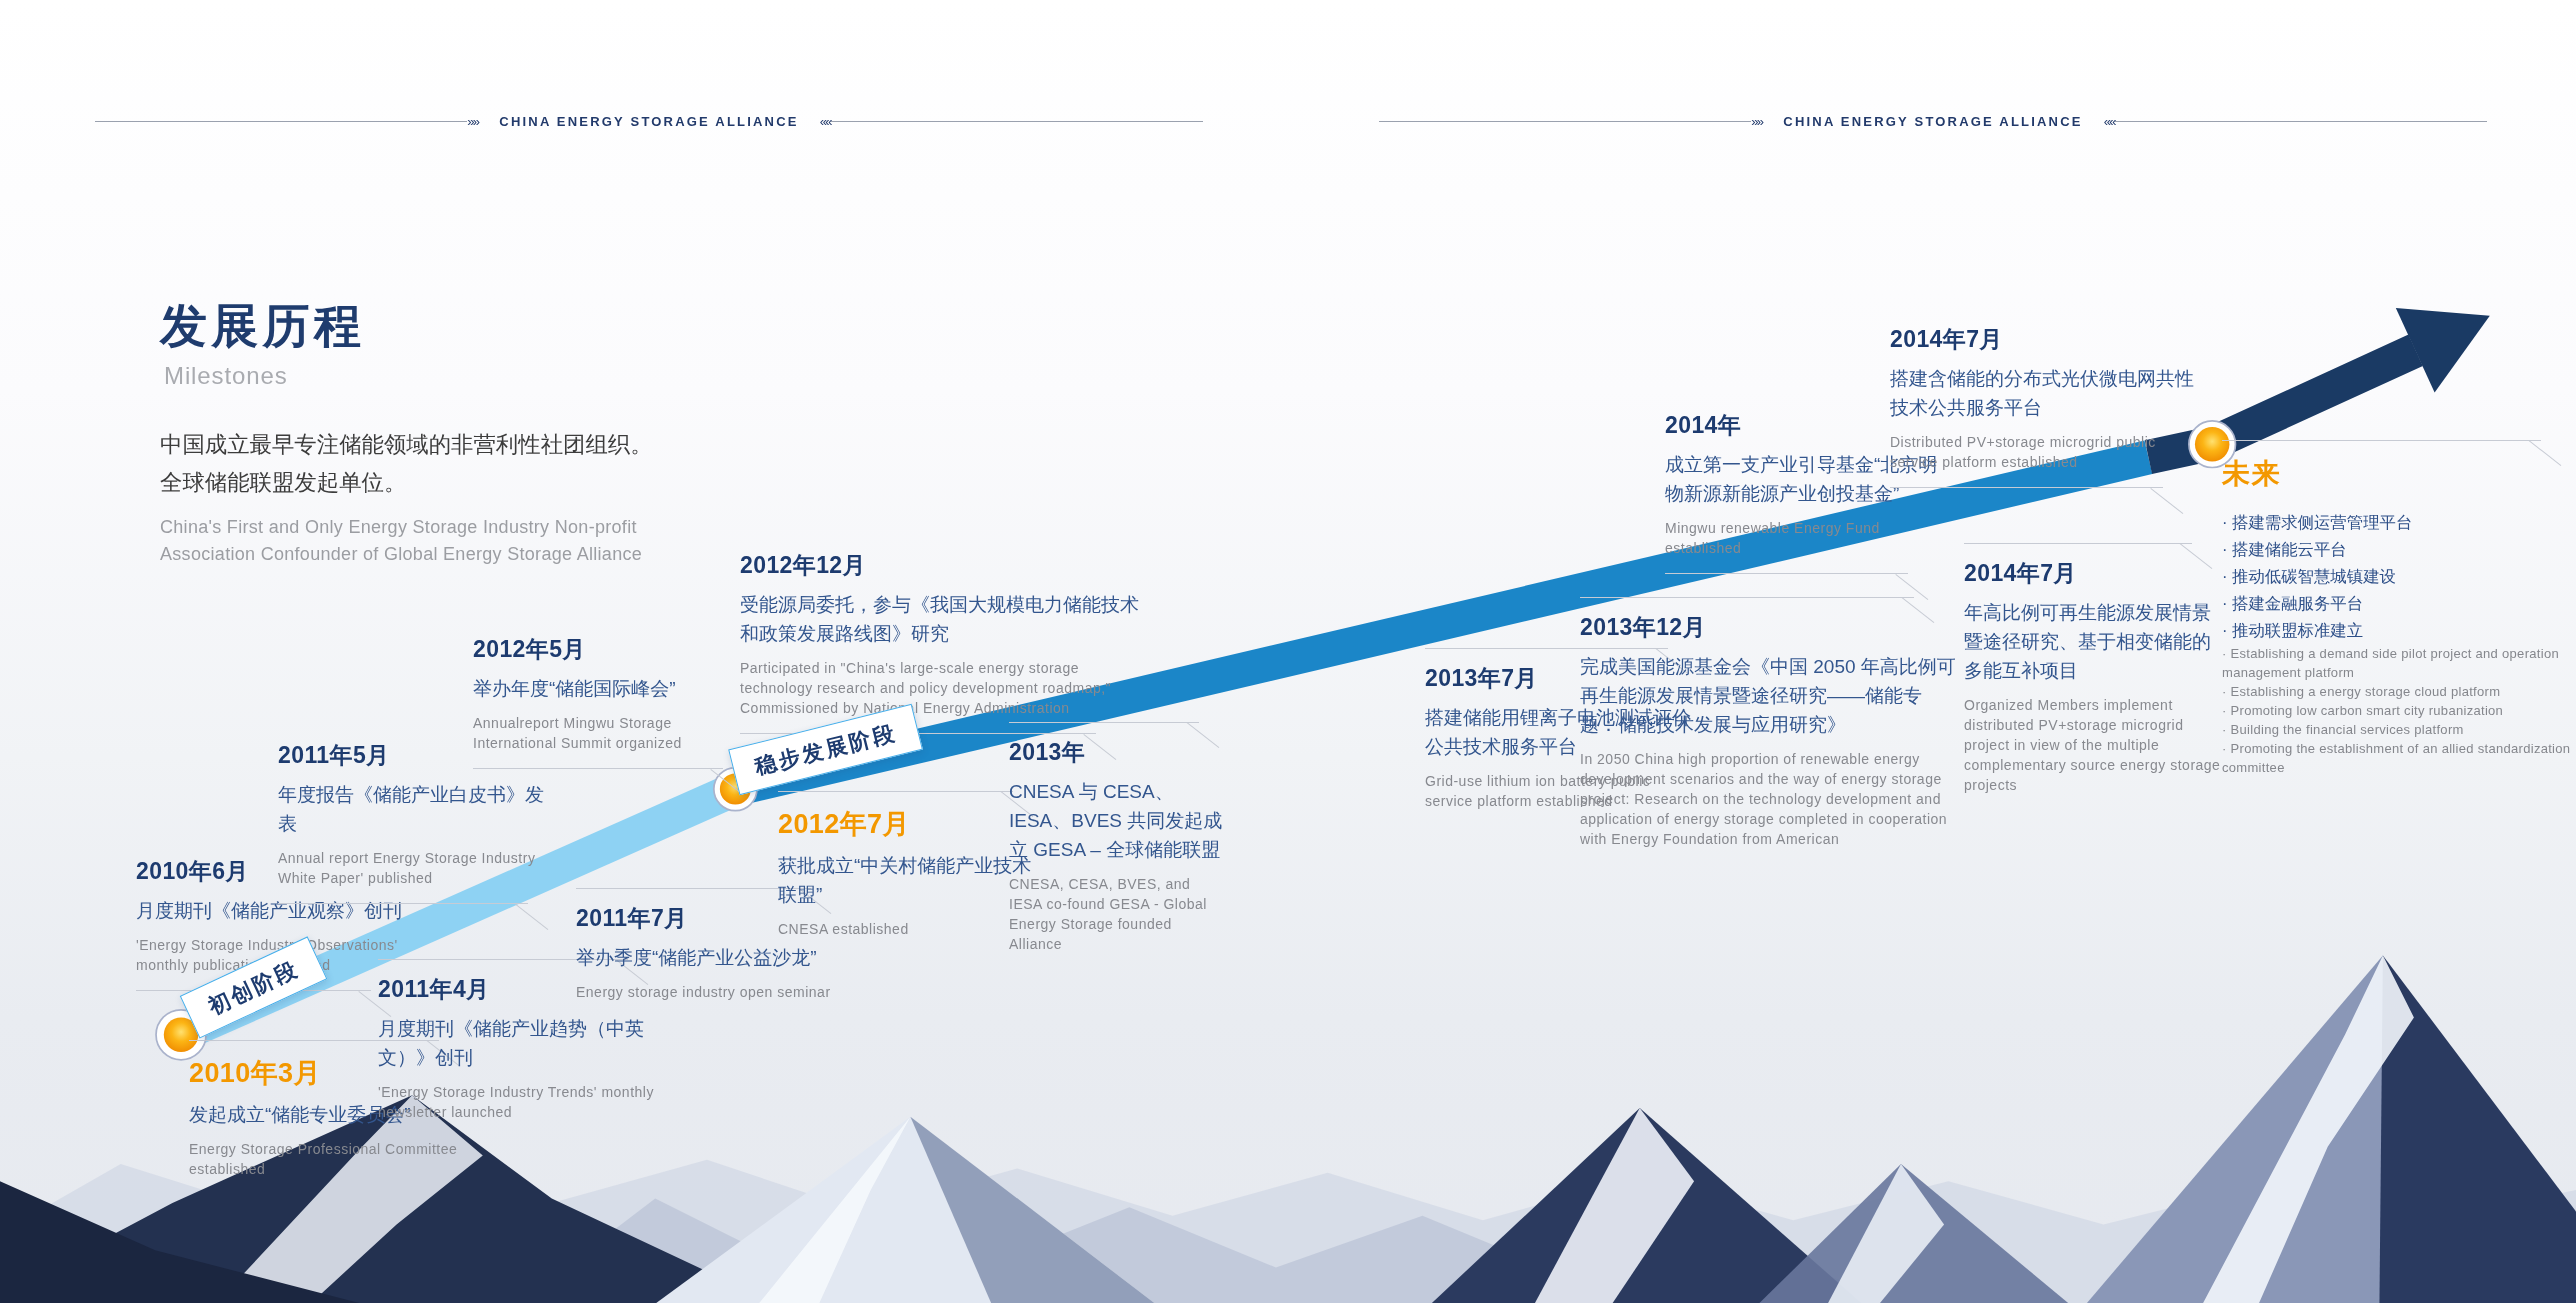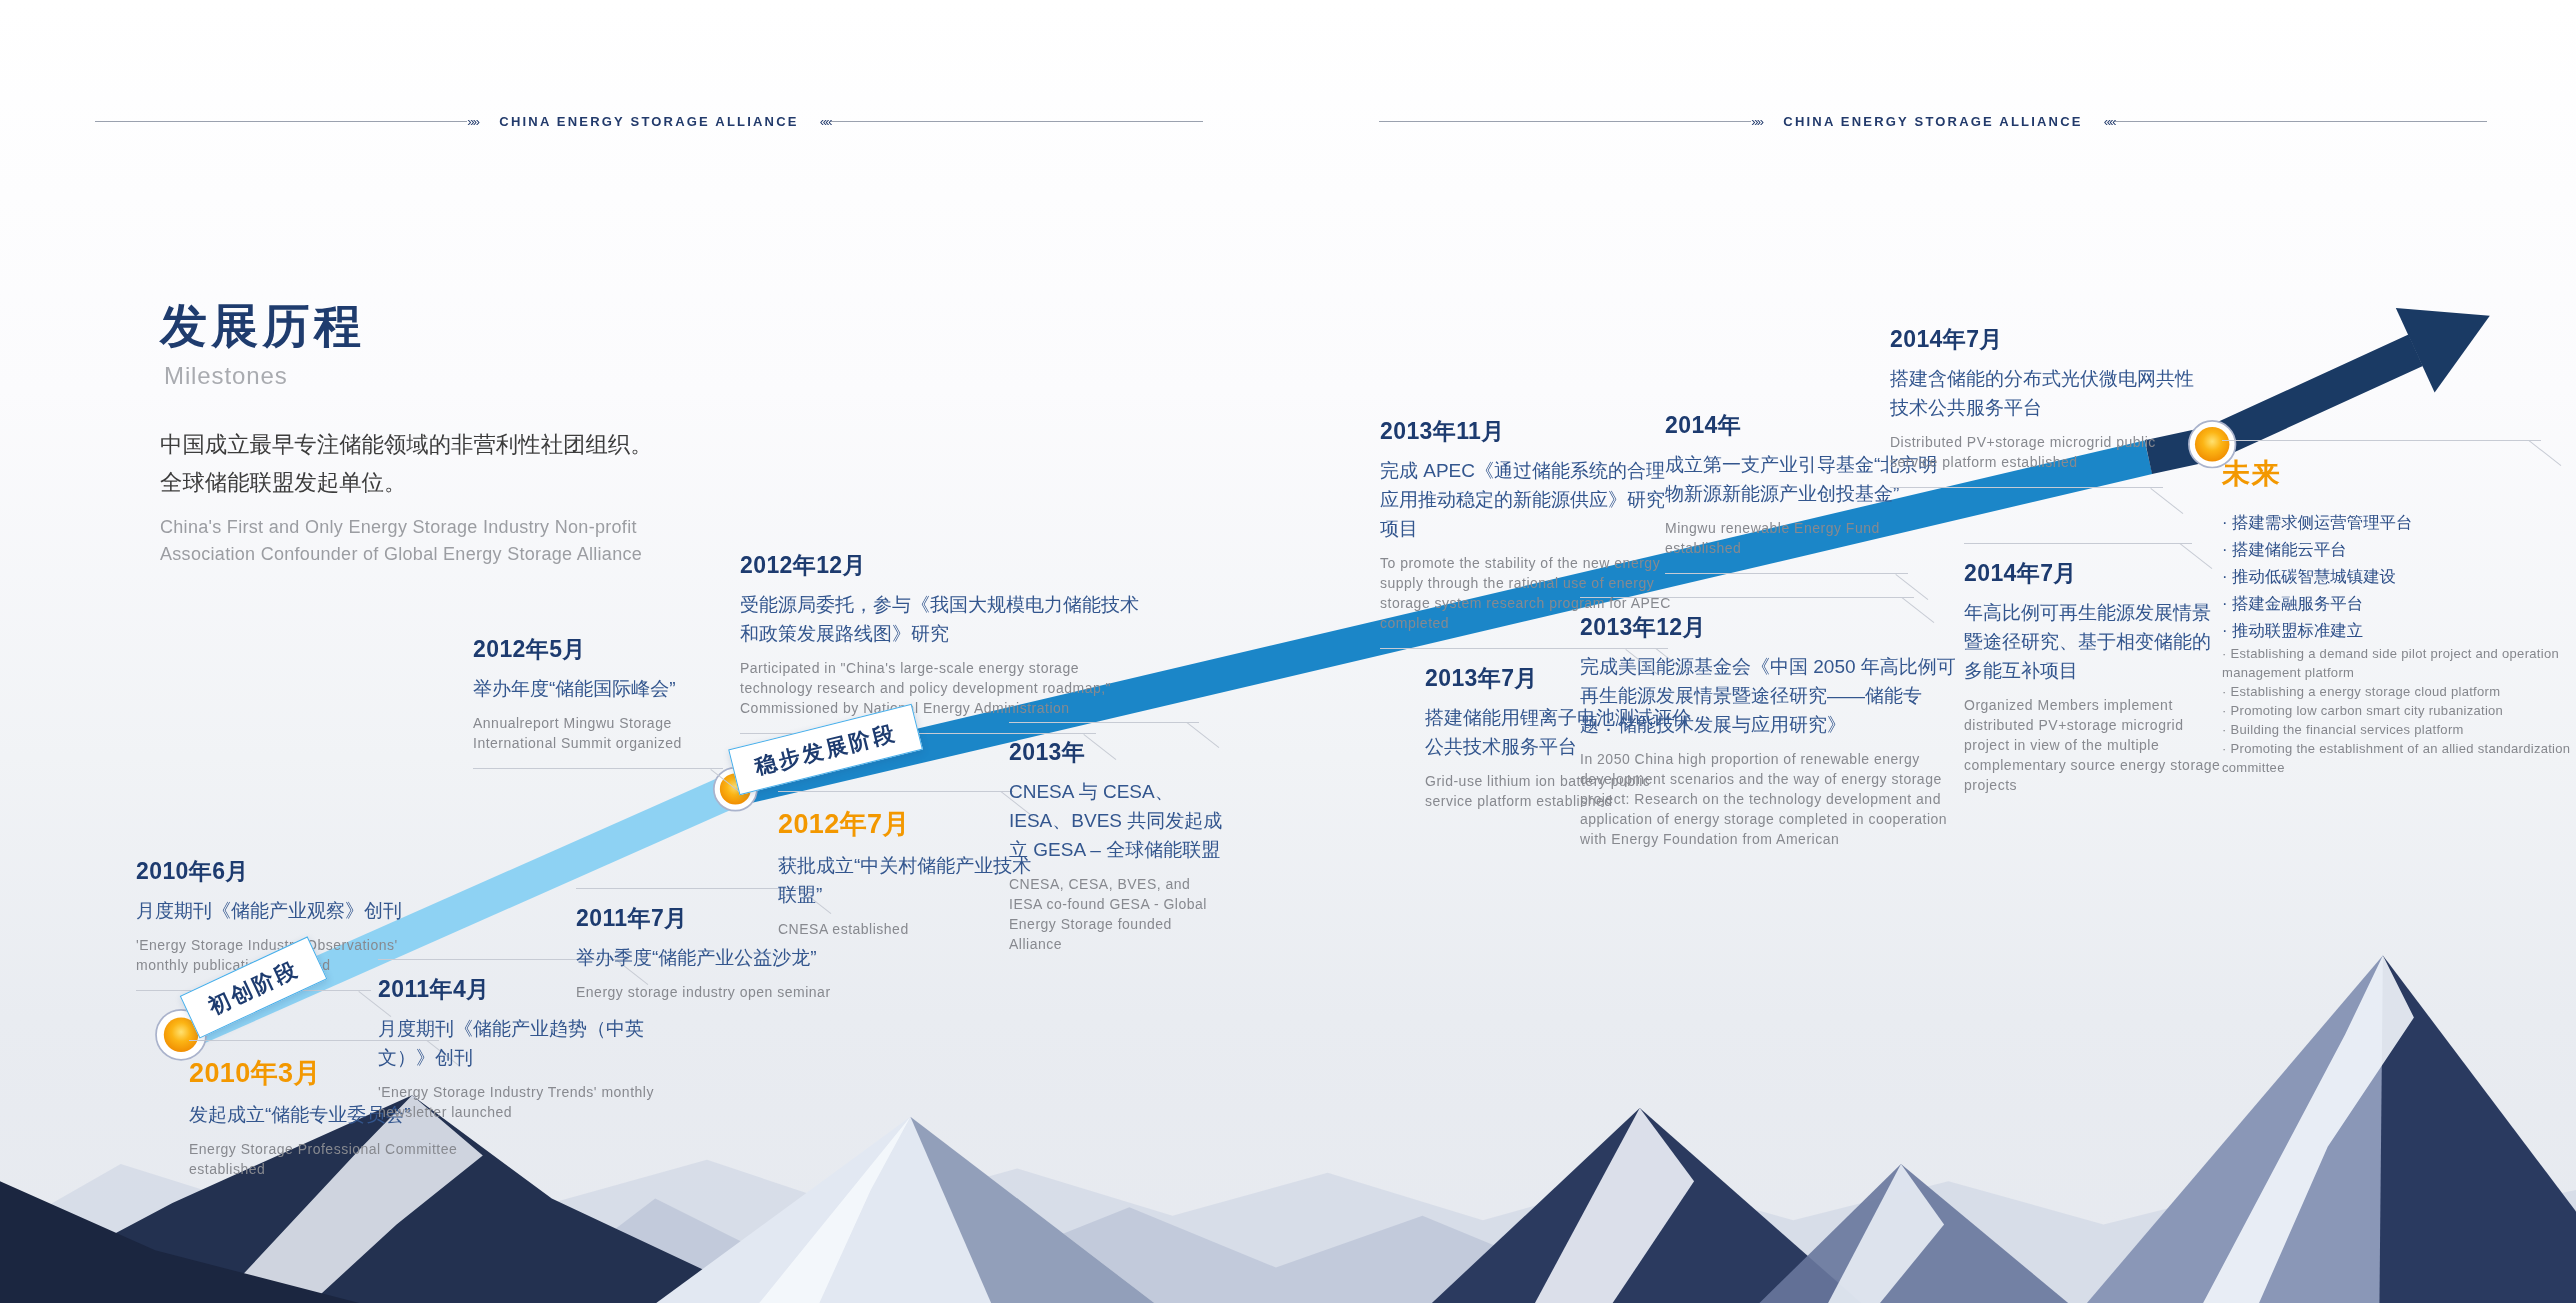--- a/index.html
+++ b/index.html
@@ -179,36 +179,36 @@
     <p class="zh">年高比例可再生能源发展情景暨途径研究、基于相变储能的多能互补项目</p>
     <p class="en">Organized Members implement distributed PV+storage microgrid project in view of the multiple complementary source energy storage projects</p>
   </div>
 
   <div class="ms above" style="left:136px;top:856px;width:267px;">
     <h3>2010年6月</h3>
     <p class="zh">月度期刊《储能产业观察》创刊</p>
     <p class="en">'Energy Storage Industry Observations' monthly publication launched</p>
     <div class="leader"></div>
   </div>
+  <div class="ms above" style="left:278px;top:740px;width:284px;">
+    <h3>2011年5月</h3>
+    <p class="zh">年度报告《储能产业白皮书》发表</p>
+    <p class="en">Annual report Energy Storage Industry White Paper' published</p>
+    <div class="leader"></div>
+  </div>
   <div class="ms above" style="left:473px;top:634px;width:284px;">
     <h3>2012年5月</h3>
     <p class="zh">举办年度“储能国际峰会”</p>
     <p class="en">Annualreport Mingwu Storage International Summit organized</p>
     <div class="leader"></div>
   </div>
   <div class="ms above" style="left:740px;top:550px;width:405px;">
     <h3>2012年12月</h3>
     <p class="zh">受能源局委托，参与《我国大规模电力储能技术和政策发展路线图》研究</p>
     <p class="en">Participated in "China's large-scale energy storage technology research and policy development roadmap," Commissioned by National Energy Administration</p>
-    <div class="leader"></div>
-  </div>
-  <div class="ms above" style="left:1380px;top:416px;width:293px;">
-    <h3>2013年11月</h3>
-    <p class="zh">完成 APEC《通过储能系统的合理应用推动稳定的新能源供应》研究项目</p>
-    <p class="en">To promote the stability of the new energy supply through the rational use of energy storage system research program for APEC completed</p>
     <div class="leader"></div>
   </div>
   <div class="ms above" style="left:1665px;top:410px;width:276px;">
     <h3>2014年</h3>
     <p class="zh">成立第一支产业引导基金“北京明物新源新能源产业创投基金”</p>
     <p class="en">Mingwu renewable Energy Fund established</p>
     <div class="leader"></div>
   </div>
   <div class="ms above" style="left:1890px;top:324px;width:310px;">
     <h3>2014年7月</h3>

